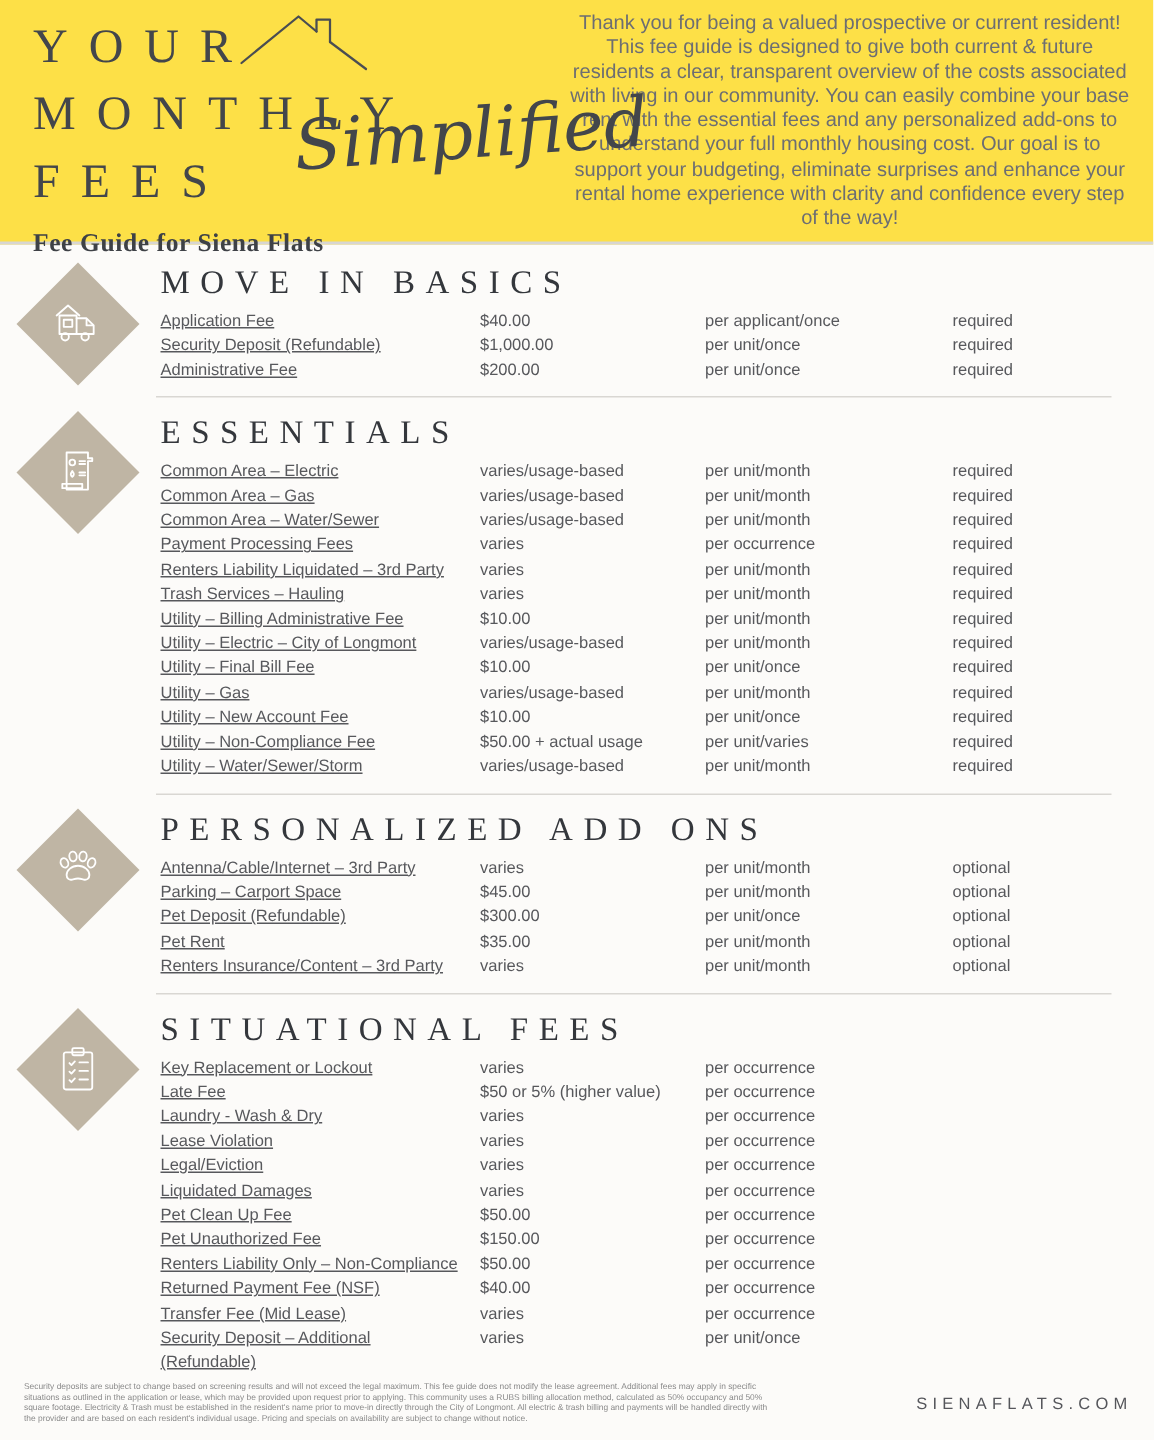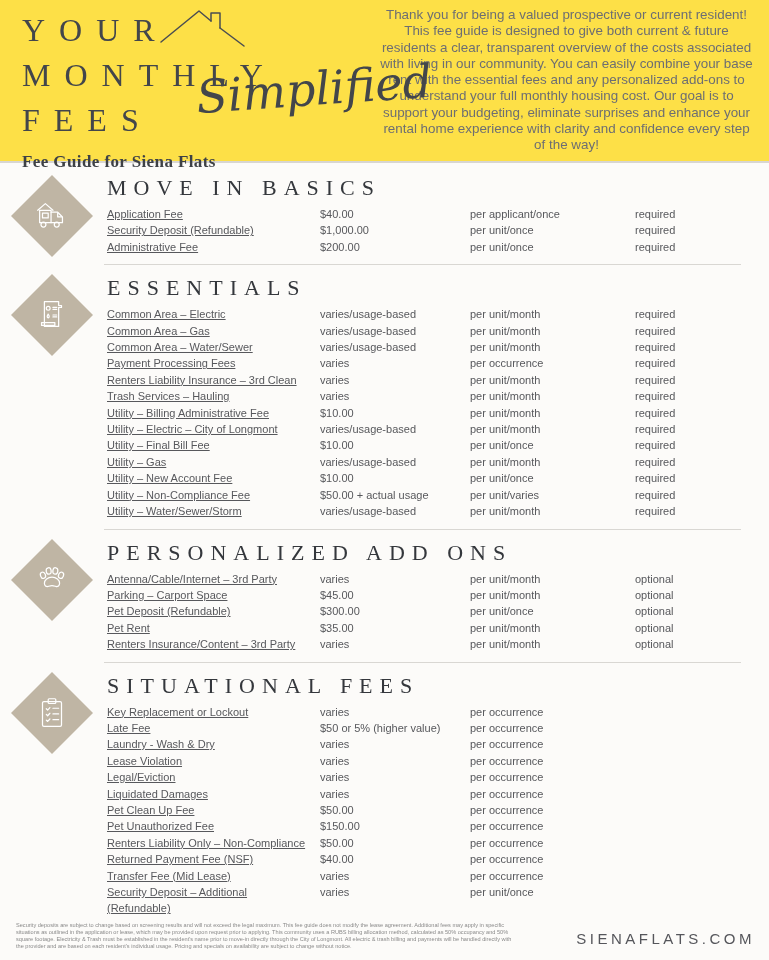--- a/index.html
+++ b/index.html
@@ -62,21 +62,21 @@
   
   .footer {
     position:absolute; left:0; bottom:0; width:769px; height:42px;
     display:flex; align-items:flex-start; padding:4px 14px 0 16px;
   }
   .disclaimer {
     width:500px; font-size:5.6px; line-height:6.9px; color:#8a8a8a;
   }
   .website {
     flex:1; text-align:right; padding-top:8px;
-    font-size:15px; letter-spacing:3.5px; color:#55565b;
+    font-size:11px; letter-spacing:3.5px; color:#55565b;
   }
 </style>
 </head>
 <body>
 
 <div class="page">
 
   <header class="header">
     <div class="header-left">
       <div class="title-line">YOUR</div>
@@ -179,21 +179,21 @@
   </div>
 
   <div class="row">
     <div class="col-name">Payment Processing Fees</div>
     <div class="col-amount">varies</div>
     <div class="col-freq">per occurrence</div>
     <div class="col-status">required</div>
   </div>
 
   <div class="row">
-    <div class="col-name">Renters Liability Insurance – 3rd Clean</div>
+    <div class="col-name">Renters Liability Liquidated – 3rd Party</div>
     <div class="col-amount">varies</div>
     <div class="col-freq">per unit/month</div>
     <div class="col-status">required</div>
   </div>
 
   <div class="row">
     <div class="col-name">Trash Services – Hauling</div>
     <div class="col-amount">varies</div>
     <div class="col-freq">per unit/month</div>
     <div class="col-status">required</div>

